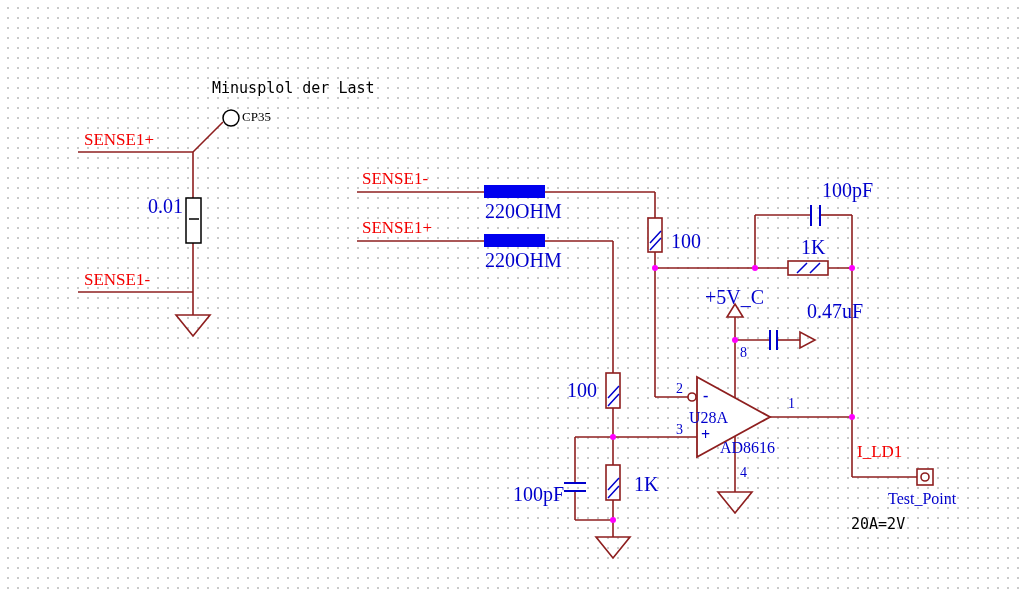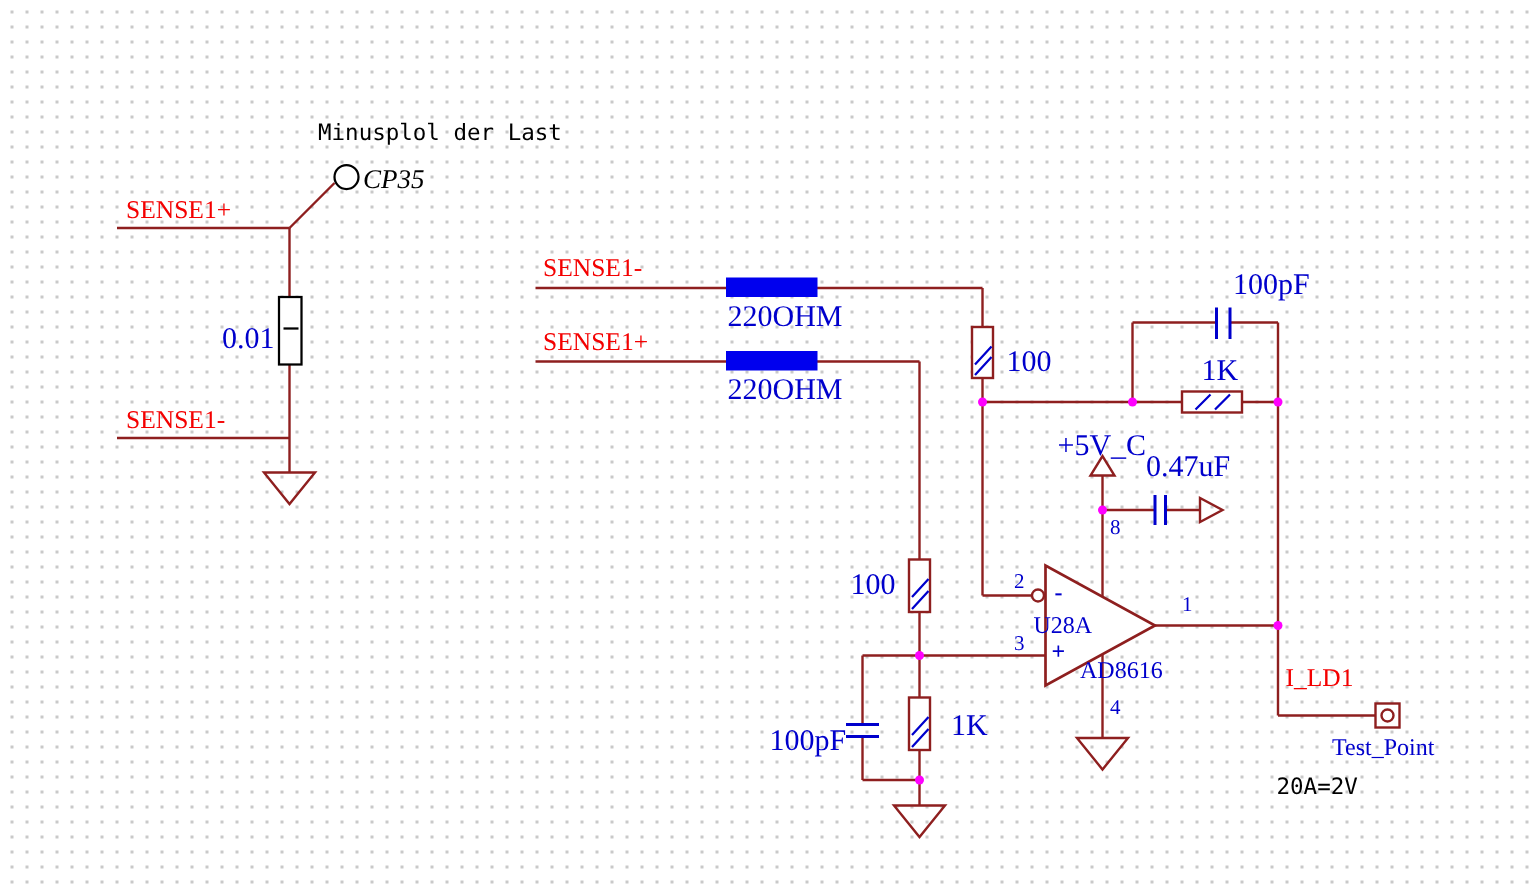--- a/index.html
+++ b/index.html
@@ -22,21 +22,21 @@
     background-position:3px 3px;
   }
   svg{position:absolute;left:0;top:0;}
   .label{position:absolute;white-space:nowrap;line-height:1;}
   .net{color:var(--red);font-size:17px;text-align:center;}
   .val{color:var(--blue);font-size:20px;}
   .pin{color:var(--blue);font-size:14px;}
   .ref{color:var(--blue);font-size:16px;}
   .sign{color:var(--blue);font-size:16px;font-weight:bold;}
   .note{color:var(--ink);font-family:"DejaVu Sans Mono",monospace;font-size:15px;}
-  .black{color:var(--ink);font-size:18px;font-style:italic;}
+  .black{color:var(--ink);font-size:13px;}
   .wire{stroke:var(--wire);stroke-width:1.6;fill:none;}
   .sym{stroke:var(--wire);stroke-width:1.6;fill:none;}
   .symw{stroke:var(--wire);stroke-width:1.6;fill:#ffffff;}
   .blk{stroke:var(--ink);stroke-width:1.5;fill:#ffffff;}
   .blkline{stroke:var(--ink);stroke-width:1.5;fill:none;}
   .hatch{stroke:var(--blue);stroke-width:1.5;fill:none;}
   .cap{stroke:var(--blue);stroke-width:2;fill:none;}
   .bluefill{fill:var(--bluefill);stroke:none;}
   .dot{fill:var(--junction);stroke:none;}
 </style>
@@ -162,34 +162,34 @@
       <circle class="dot" cx="735" cy="340" r="3"></circle>
       <circle class="dot" cx="613" cy="437" r="3"></circle>
       <circle class="dot" cx="613" cy="520" r="3"></circle>
     </g>
   </svg>
 
   <div class="label note" style="left:212px;top:81px">Minusplol der Last</div>
   <div class="label black" style="left:242px;top:110px">CP35</div>
 
   <div class="label net" style="left:84px;top:131px">SENSE1+</div>
-  <div class="label val" style="left:148px;top:216px">0.01</div>
+  <div class="label val" style="left:148px;top:196px">0.01</div>
   <div class="label net" style="left:84px;top:271px">SENSE1-</div>
 
   <div class="label net" style="left:362px;top:170px">SENSE1-</div>
   <div class="label val" style="left:485px;top:201px">220OHM</div>
   <div class="label net" style="left:362px;top:219px">SENSE1+</div>
   <div class="label val" style="left:485px;top:250px">220OHM</div>
 
   <div class="label val" style="left:671px;top:231px">100</div>
   <div class="label val" style="left:822px;top:180px">100pF</div>
   <div class="label val" style="left:801px;top:237px">1K</div>
 
   <div class="label val" style="left:705px;top:287px">+5V_C</div>
-  <div class="label val" style="left:764px;top:301px">0.47uF</div>
+  <div class="label val" style="left:807px;top:301px">0.47uF</div>
 
   <div class="label pin" style="left:740px;top:346px">8</div>
   <div class="label pin" style="left:676px;top:382px">2</div>
   <div class="label pin" style="left:676px;top:423px">3</div>
   <div class="label pin" style="left:788px;top:397px">1</div>
   <div class="label pin" style="left:740px;top:466px">4</div>
   <div class="label sign" style="left:703px;top:388px">-</div>
   <div class="label sign" style="left:701px;top:427px">+</div>
   <div class="label ref" style="left:689px;top:410px">U28A</div>
   <div class="label ref" style="left:720px;top:440px">AD8616</div>

